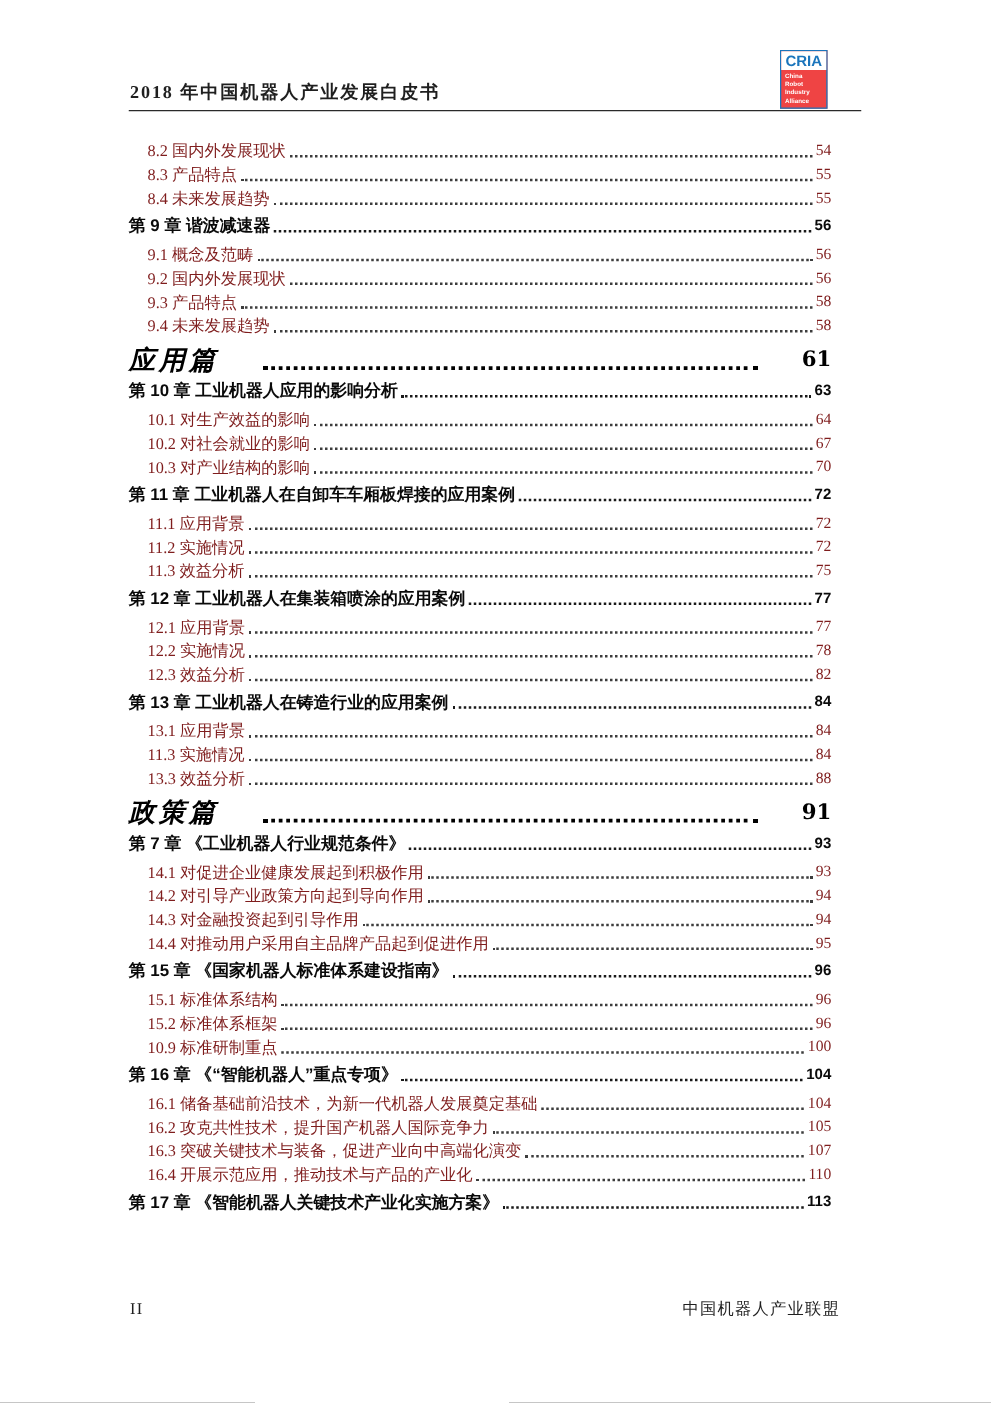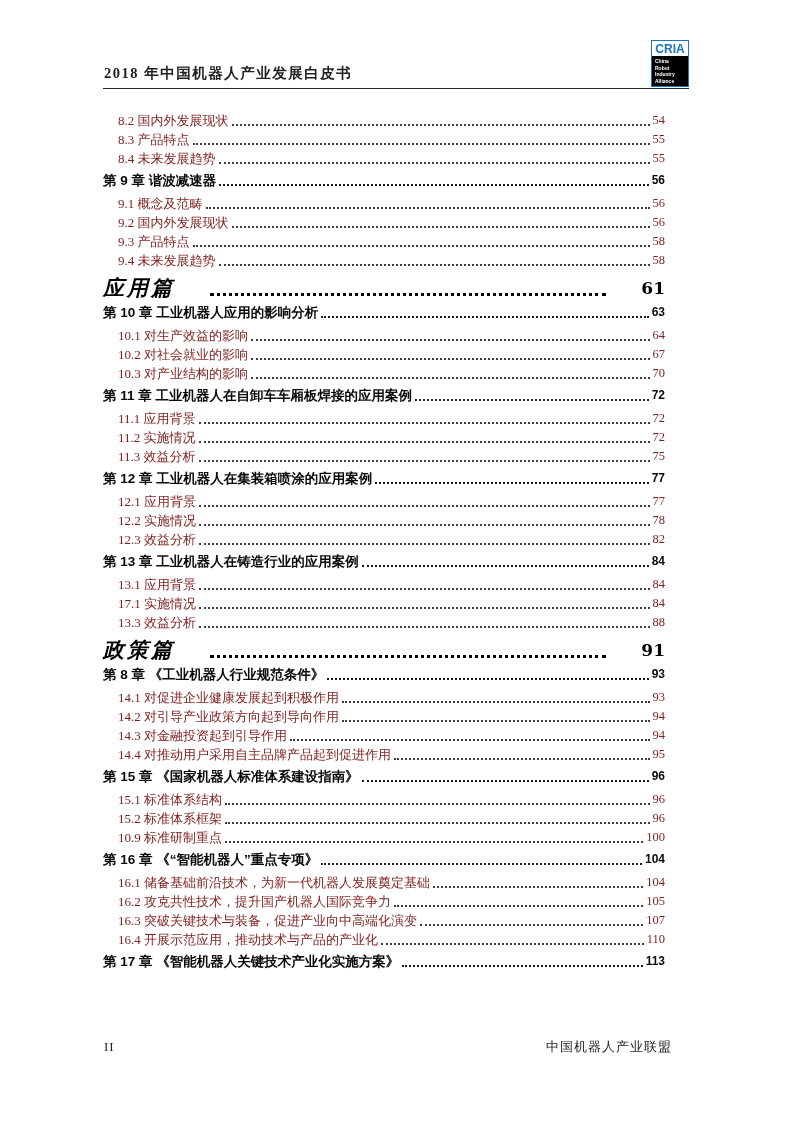--- a/index.html
+++ b/index.html
@@ -23,22 +23,22 @@
   .header-rule {
     position:absolute; left:103px; top:88px;
     width:586px; height:0;
     border-top:1.6px solid #2a2a2a;
   }
   .logo {
     position:absolute; left:624px; top:40px;
     width:38px; height:47px;
     border:1px solid #1b75bc;
     box-sizing:border-box;
-    background:#000000;
-    display:flex; flex-direction:column;margin-left:27px;
+    background:#ef4444;
+    display:flex; flex-direction:column;
   }
   .logo-top {
     background:#ffffff;
     height:17px;
     display:flex; align-items:center; justify-content:center;
   }
   .logo-acronym {
     color:#1b75bc; font-family:"Liberation Sans", sans-serif;
     font-weight:bold; font-size:12px; letter-spacing:0px; line-height:1;
   }
@@ -230,36 +230,36 @@
         <span class="t">第 13 章 工业机器人在铸造行业的应用案例</span>
         <span class="leader"></span>
         <span class="pg">84</span>
       </div>
       <div class="toc-row sub">
         <span class="t">13.1 应用背景</span>
         <span class="leader"></span>
         <span class="pg">84</span>
       </div>
       <div class="toc-row sub">
-        <span class="t">17.1 实施情况</span>
+        <span class="t">11.3 实施情况</span>
         <span class="leader"></span>
         <span class="pg">84</span>
       </div>
       <div class="toc-row sub">
         <span class="t">13.3 效益分析</span>
         <span class="leader"></span>
         <span class="pg">88</span>
       </div>
       <div class="toc-row part">
         <span class="t">政策篇</span>
         <span class="leader"></span>
         <span class="pg">91</span>
       </div>
       <div class="toc-row chapter">
-        <span class="t">第 8 章 《工业机器人行业规范条件》</span>
+        <span class="t">第 7 章 《工业机器人行业规范条件》</span>
         <span class="leader"></span>
         <span class="pg">93</span>
       </div>
       <div class="toc-row sub">
         <span class="t">14.1 对促进企业健康发展起到积极作用</span>
         <span class="leader"></span>
         <span class="pg">93</span>
       </div>
       <div class="toc-row sub">
         <span class="t">14.2 对引导产业政策方向起到导向作用</span>

